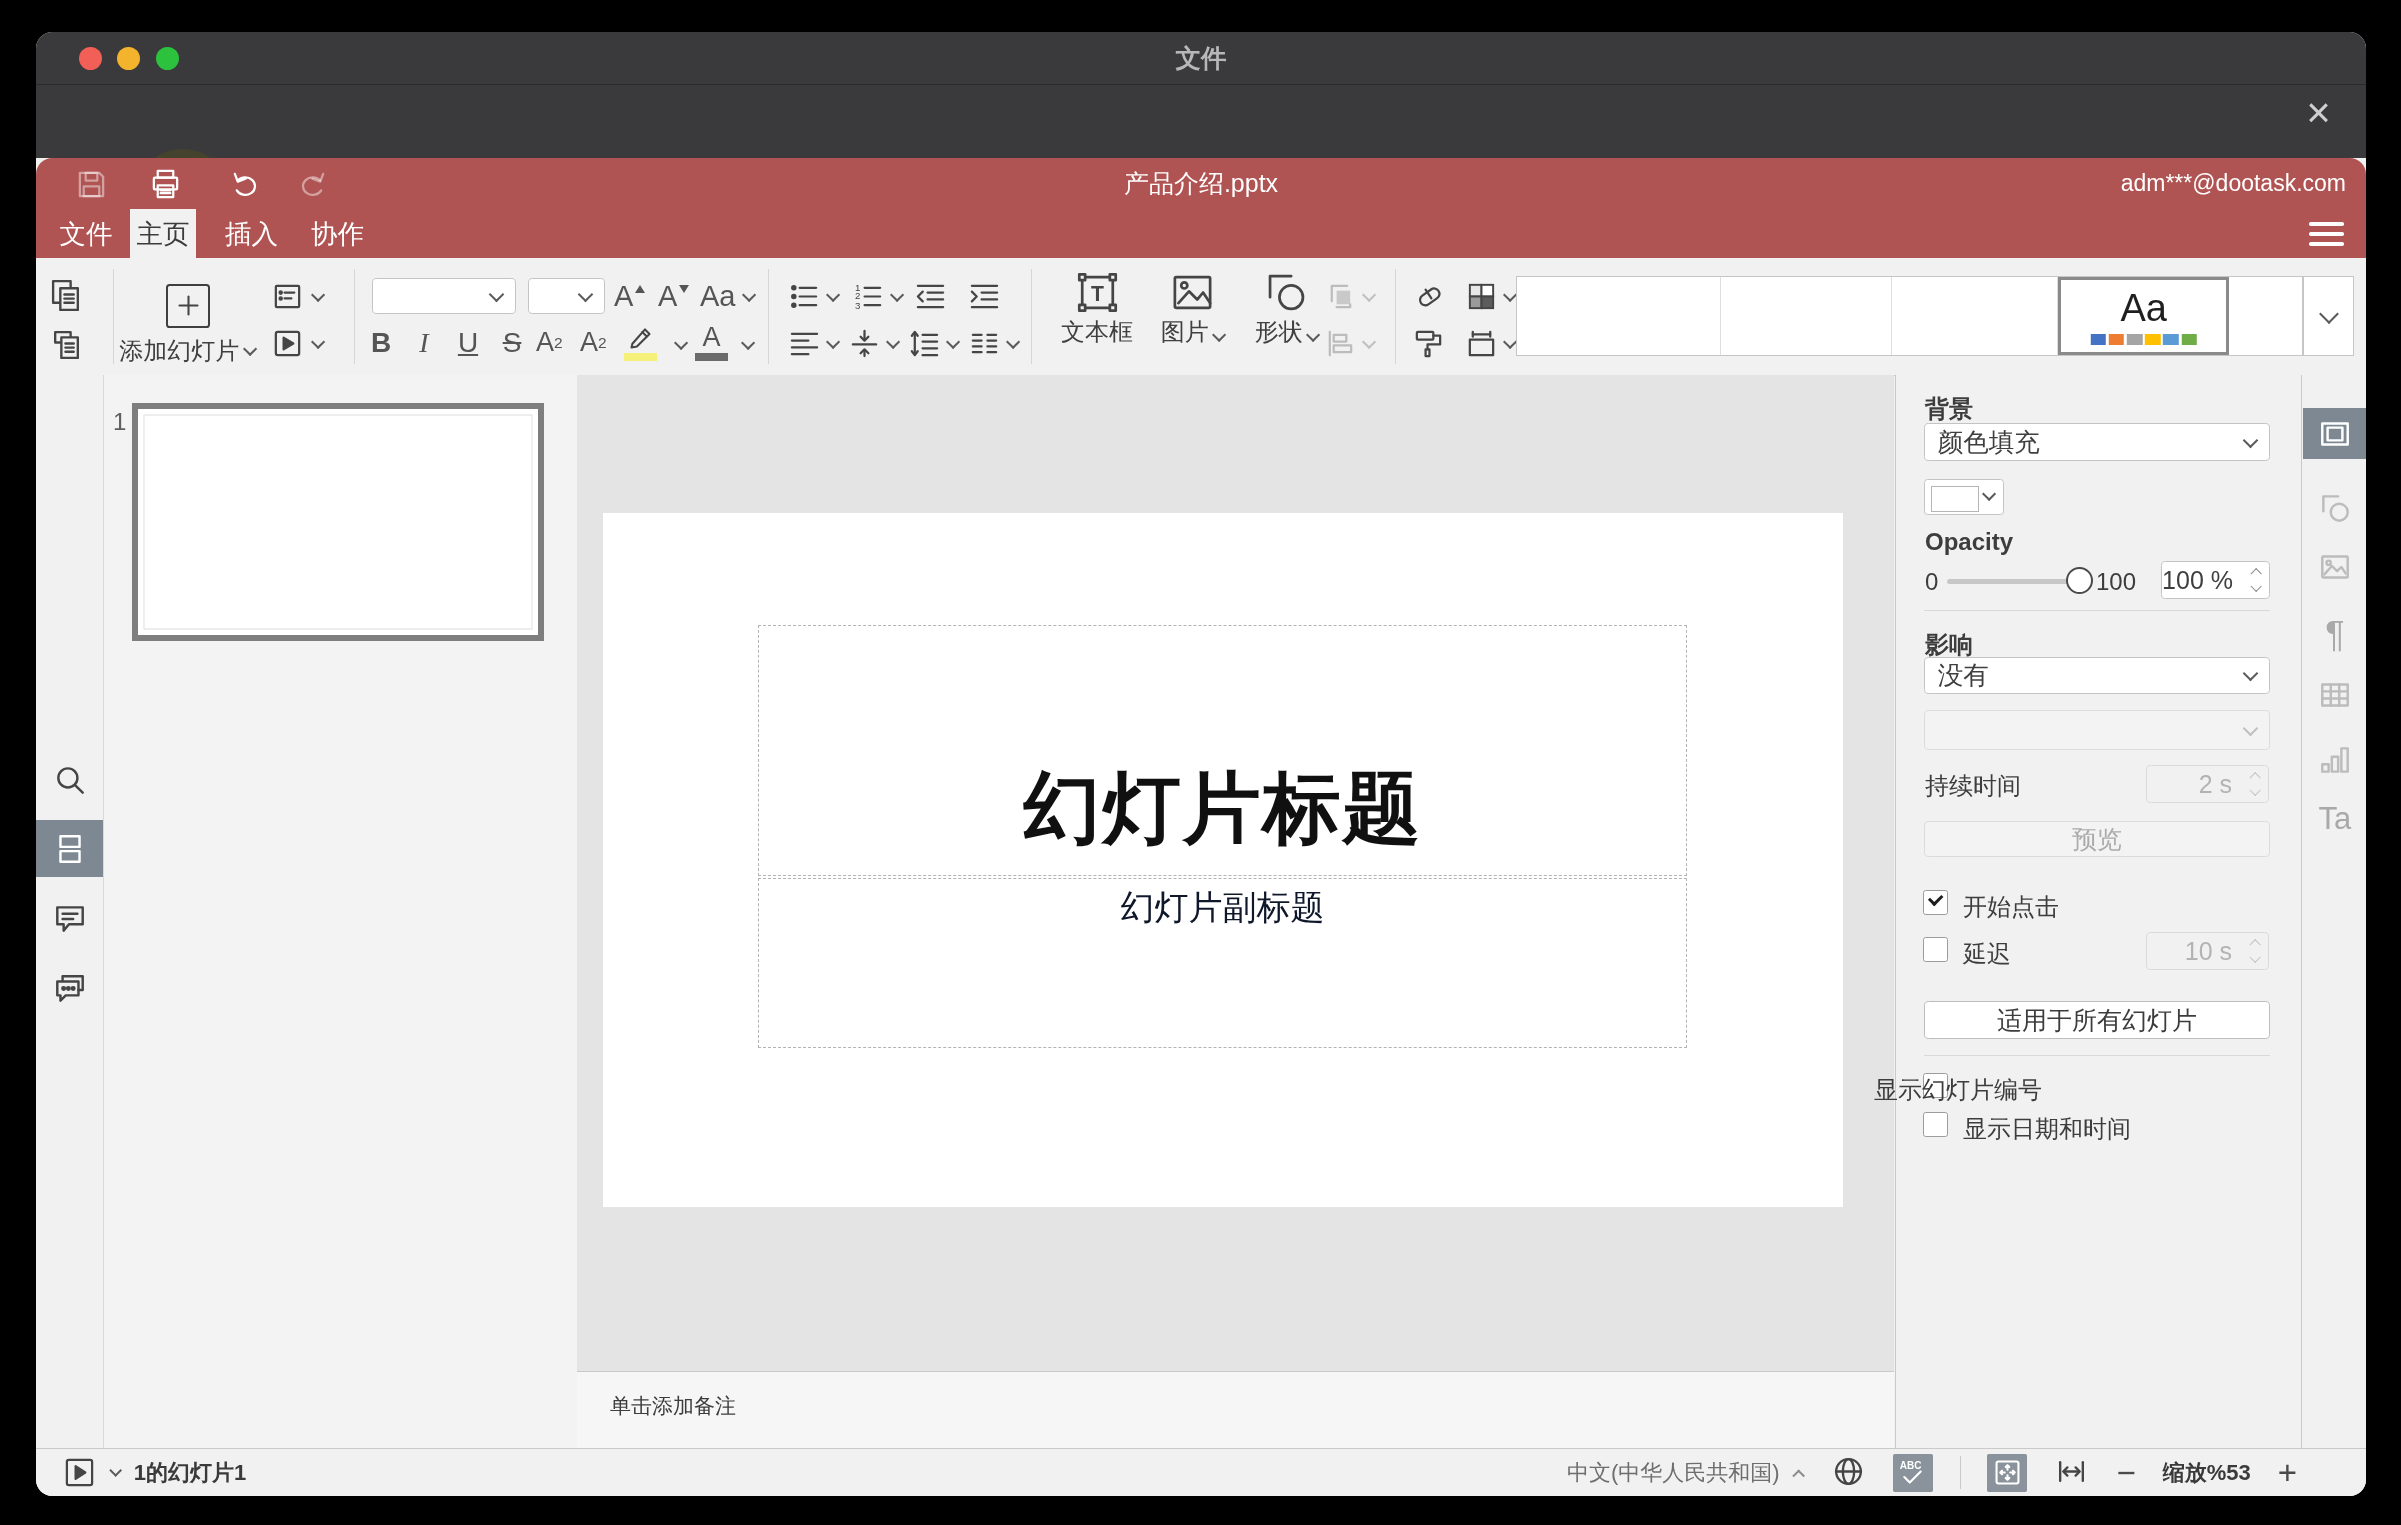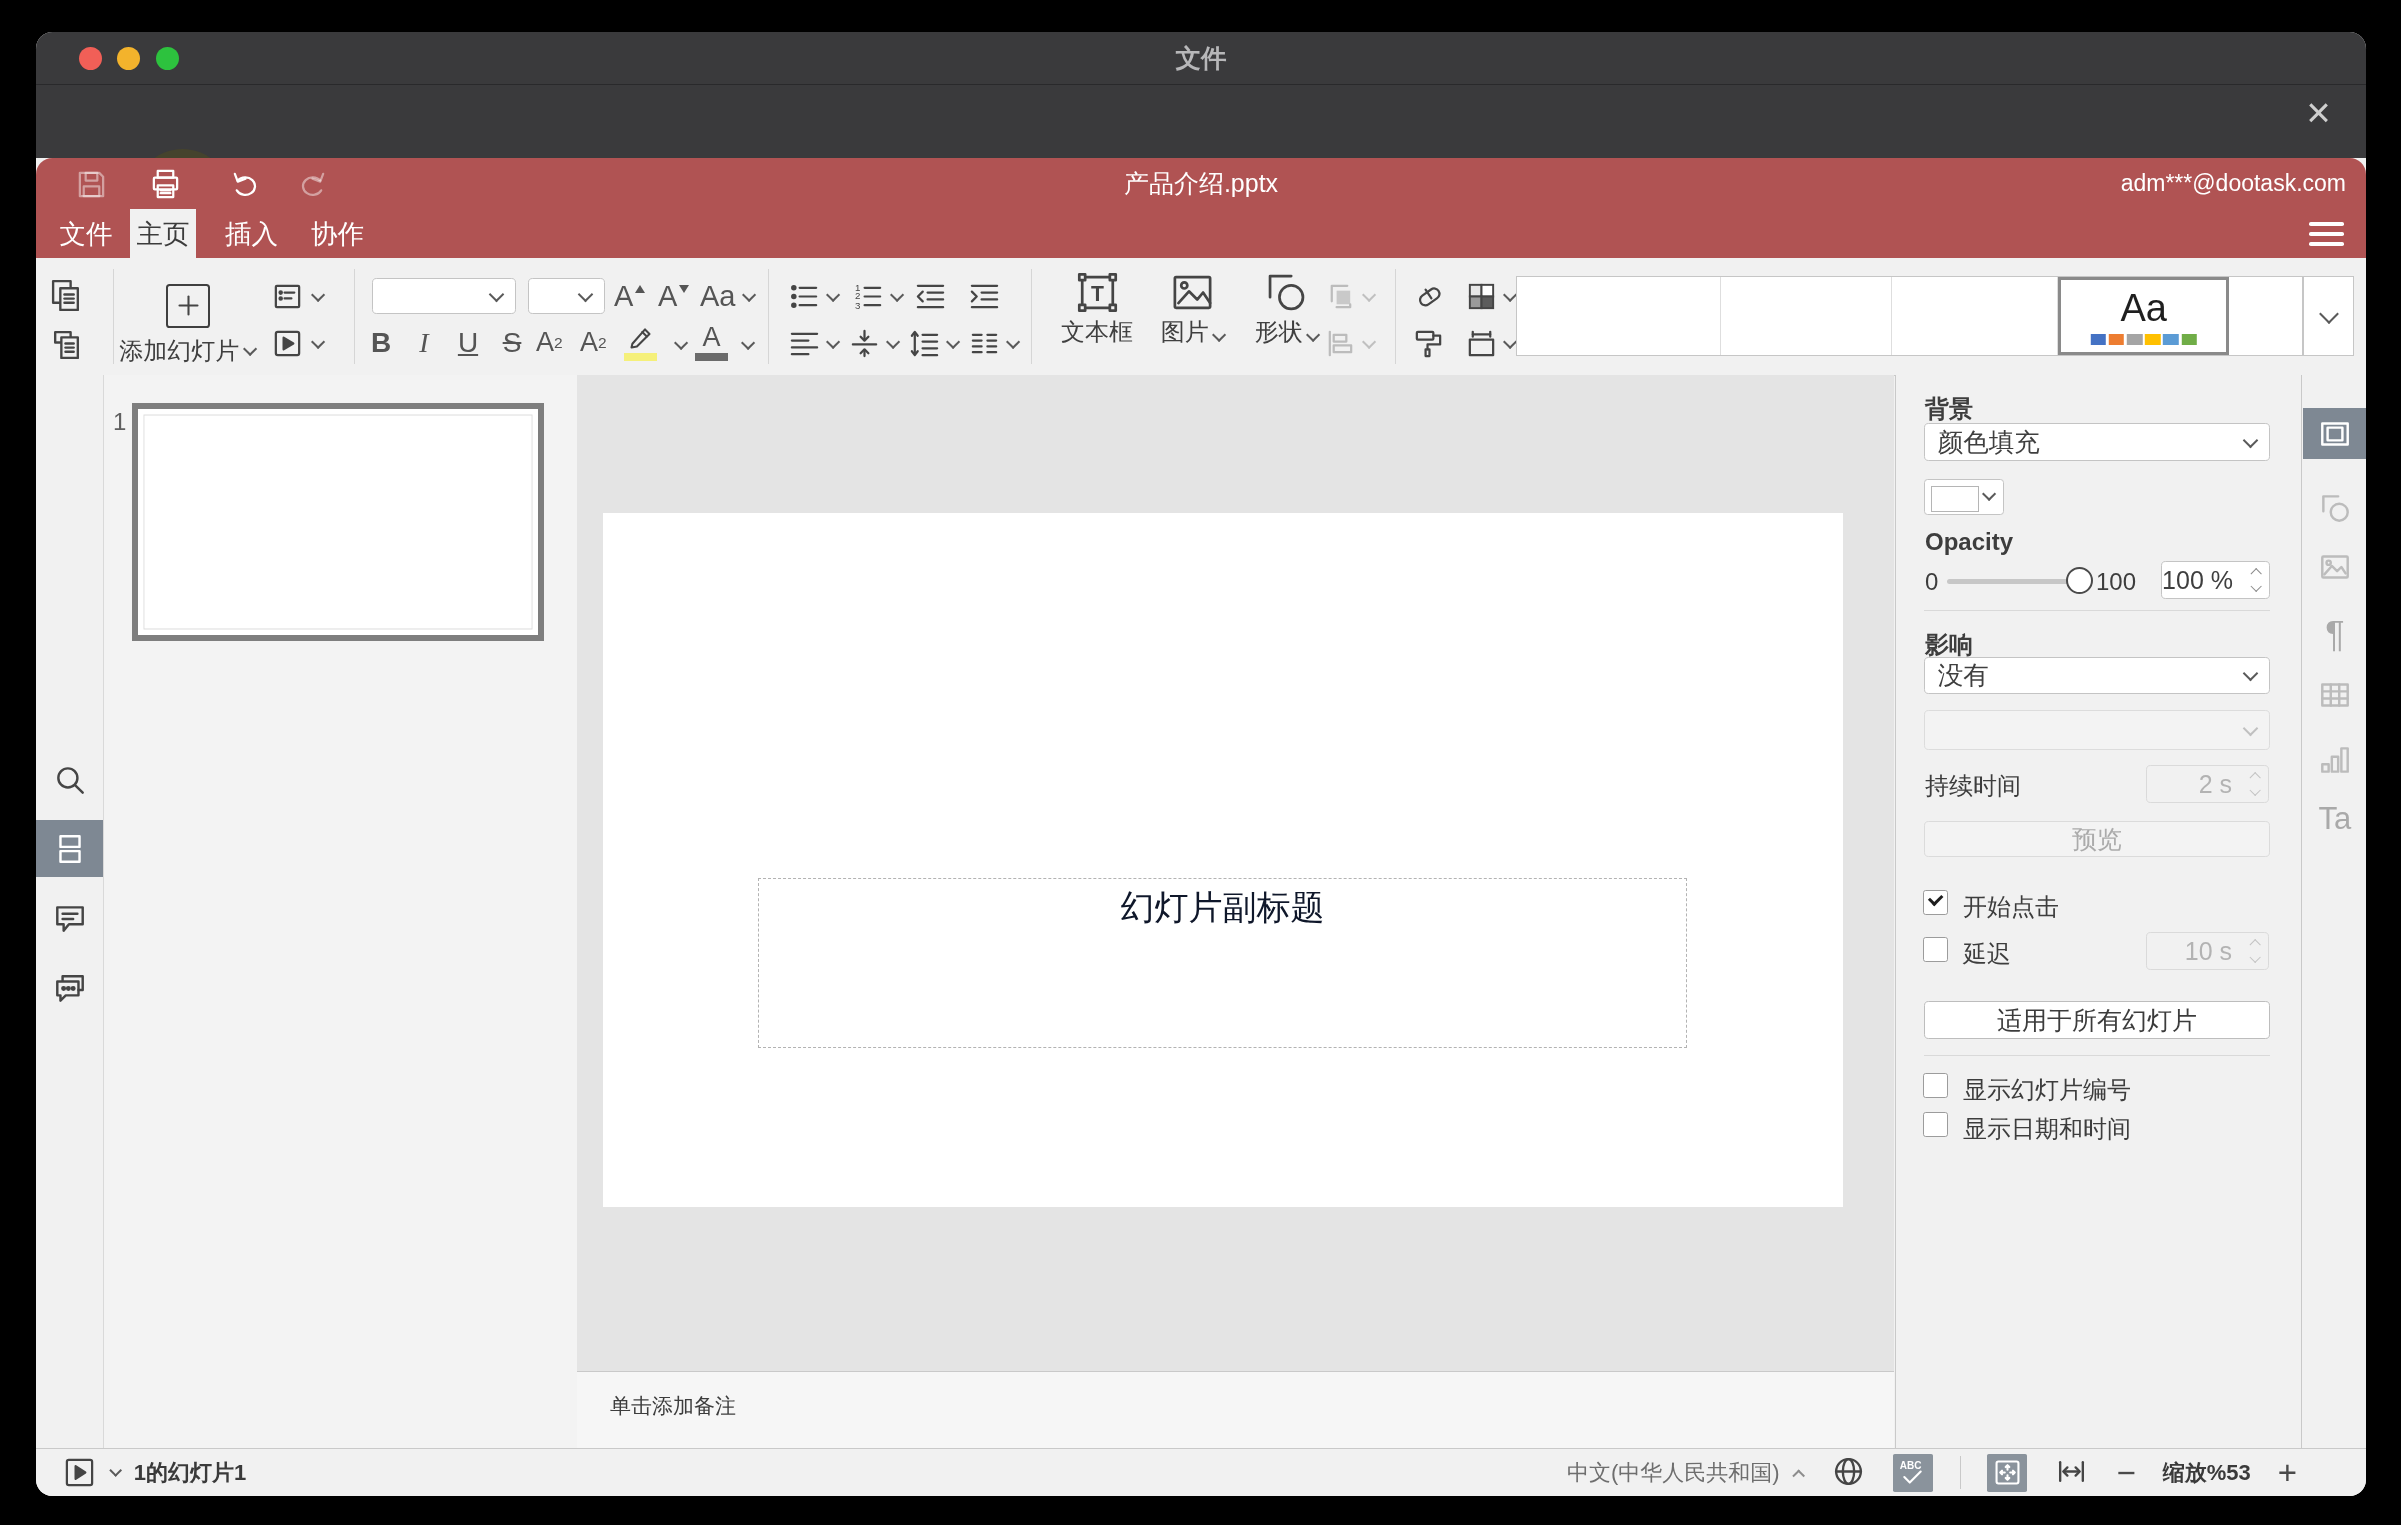--- a/index.html
+++ b/index.html
@@ -556,20 +556,23 @@
     </div>
   </div>
 
   <div class="slidelist">
     <span class="slide-num">1</span>
     <div class="thumb"></div>
   </div>
 
   <div class="editor"></div>
   <div class="canvas"></div>
+  <div class="ph ph-title">
+    <span>幻灯片标题</span>
+  </div>
   <div class="ph ph-sub">
     <span>幻灯片副标题</span>
   </div>
   <div class="notes">
     <span>单击添加备注</span>
   </div>
 
   <div class="rpanel"></div>
   <span class="rlabel bold" style="left:1889px;top:361px;">背景</span>
   <div class="selbox" style="left:1888px;top:391px;width:346px;height:38px;text-align:center;">
@@ -619,21 +622,21 @@
   <div class="spin disabled" style="left:2110px;top:900px;width:123px;height:38px;">
     <span>10 s</span>
     <span class="arrows">
         <i class="up" style="border-color:#c3c3c3;"></i>
         <i class="down" style="border-color:#c3c3c3;"></i>
       </span>
   </div>
   <div class="rbtn" style="left:1888px;top:969px;width:346px;height:38px;">适用于所有幻灯片</div>
   <div class="hdiv" style="top:1023px;"></div>
   <div class="cb" style="left:1887px;top:1041px;"></div>
-  <span class="rlabel" style="left:1927px;top:1042px;">显示幻灯片编号</span>
+  <span class="rlabel" style="left:1838px;top:1042px;">显示幻灯片编号</span>
   <div class="cb" style="left:1887px;top:1080px;"></div>
   <span class="rlabel" style="left:1927px;top:1081px;">显示日期和时间</span>
 
   <div class="ricons">
     <div class="ricon selected" style="top:33px;">
       <svg width="36" height="36" viewBox="0 0 34 34">
           <g class="ic white" stroke-width="2.4">
             <rect x="5" y="7" width="24" height="20"></rect>
             <rect x="10" y="11" width="14" height="12"></rect>
           </g>

